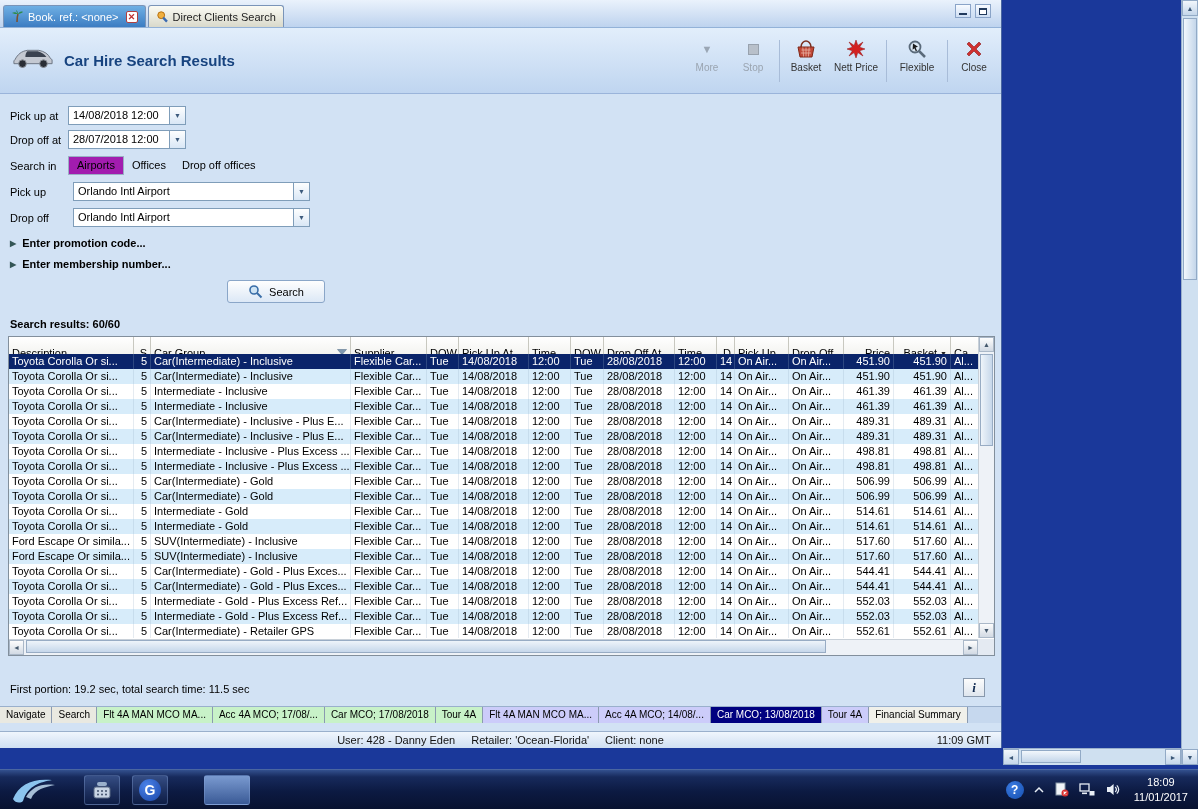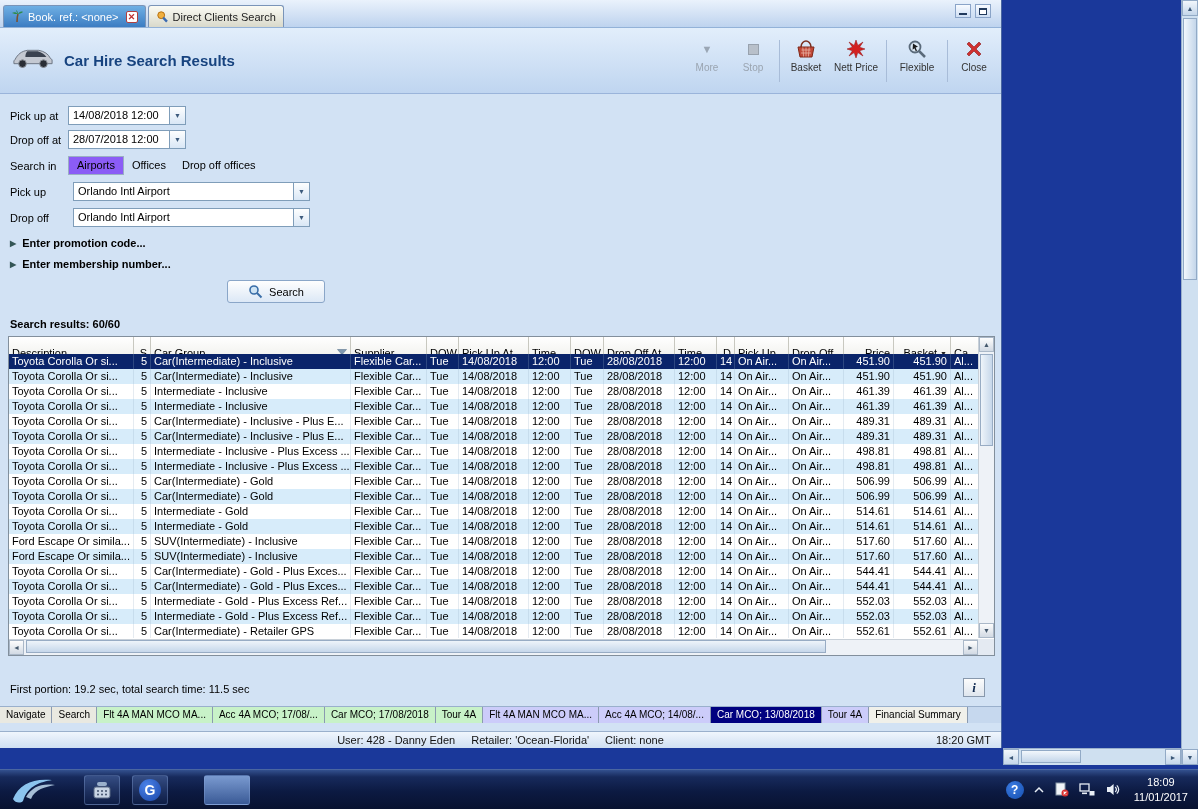--- a/index.html
+++ b/index.html
@@ -35,21 +35,21 @@
   .frow { position:absolute; left:10px; display:flex; align-items:center; }
   .flabel { width:58px; }
   .flabel.w2 { width:63px; }
   .combo { height:19px; background:#fff; border:1px solid #7f9db9; display:flex; align-items:stretch; }
   .combo .cval { padding:2px 4px 0; flex:1; white-space:nowrap; overflow:hidden; font-size:11px; }
   .combo .dd { width:16px; border-left:1px solid #7f9db9; background:linear-gradient(#fdfefe,#d9e7f6); display:flex; align-items:center; justify-content:center; font-size:7px; color:#3c5a7c; }
   .combo.dates { width:118px; }
   .combo.locs { width:237px; }
   .sitabs { display:flex; align-items:center; }
   .sitab { padding:2px 8px 3px; cursor:default; }
-  .sitab.selected { background:#8b5cf6; border:1px solid #9aaec4; }
+  .sitab.selected { background:#a21caf; border:1px solid #9aaec4; }
   .expander { position:absolute; left:10px; display:flex; align-items:center; gap:6px; font-weight:bold; font-size:11px; }
   .exp-arrow { color:#355; font-size:8px; }
   .search-btn { position:absolute; left:227px; top:186px; width:98px; height:23px; border:1px solid #8aa6c8; border-radius:3px; background:linear-gradient(#fefefe,#dce8f6); display:flex; align-items:center; justify-content:center; gap:6px; font-size:11px; color:#000; cursor:default; }
 
   .results-label { position:absolute; top:318px; left:10px; font-weight:bold; font-size:11px; color:#000; }
 
   .table-wrap { position:absolute; top:336px; left:8px; width:987px; height:320px; background:#fff; border:1px solid #828f9c; }
   .thead { position:absolute; top:0; left:0; right:16px; height:33px; display:flex; overflow:hidden; }
   .hcell { flex:none; border-right:1px solid #c8c8c0; border-bottom:1px solid #a8a8a0; background:linear-gradient(#ffffff,#e9e9e3); font-size:11px; padding:1px 3px; white-space:nowrap; overflow:hidden; display:flex; align-items:center; gap:3px; color:#000; }
   .hcell.r { justify-content:flex-end; }
@@ -675,21 +675,21 @@
         <div class="btab" style="background: rgb(204, 204, 250); color: rgb(0, 0, 0);">Acc 4A MCO; 14/08/...</div>
         <div class="btab active" style="background: rgb(0, 0, 128); color: rgb(255, 255, 255);">Car MCO; 13/08/2018</div>
         <div class="btab" style="background: rgb(204, 204, 250); color: rgb(0, 0, 0);">Tour 4A</div>
         <div class="btab" style="background: rgb(240, 240, 234); color: rgb(0, 0, 0);">Financial Summary</div>
       </div>
 
     <div class="status-bar">
       <span>User: 428 - Danny Eden</span>
       <span>Retailer: 'Ocean-Florida'</span>
       <span>Client: none</span>
-      <span class="sb-time">18:20 GMT</span>
+      <span class="sb-time">11:09 GMT</span>
     </div>
   </div>
 
   <div class="desk-hscroll">
     <div class="dbtn" style="left:0;top:0;">◄</div>
     <div class="dhthumb"></div>
     <div class="dbtn" style="right:0;top:0;">►</div>
   </div>
   <div class="desk-vscroll">
     <div class="dbtn" style="top:0;left:0;">▲</div>

